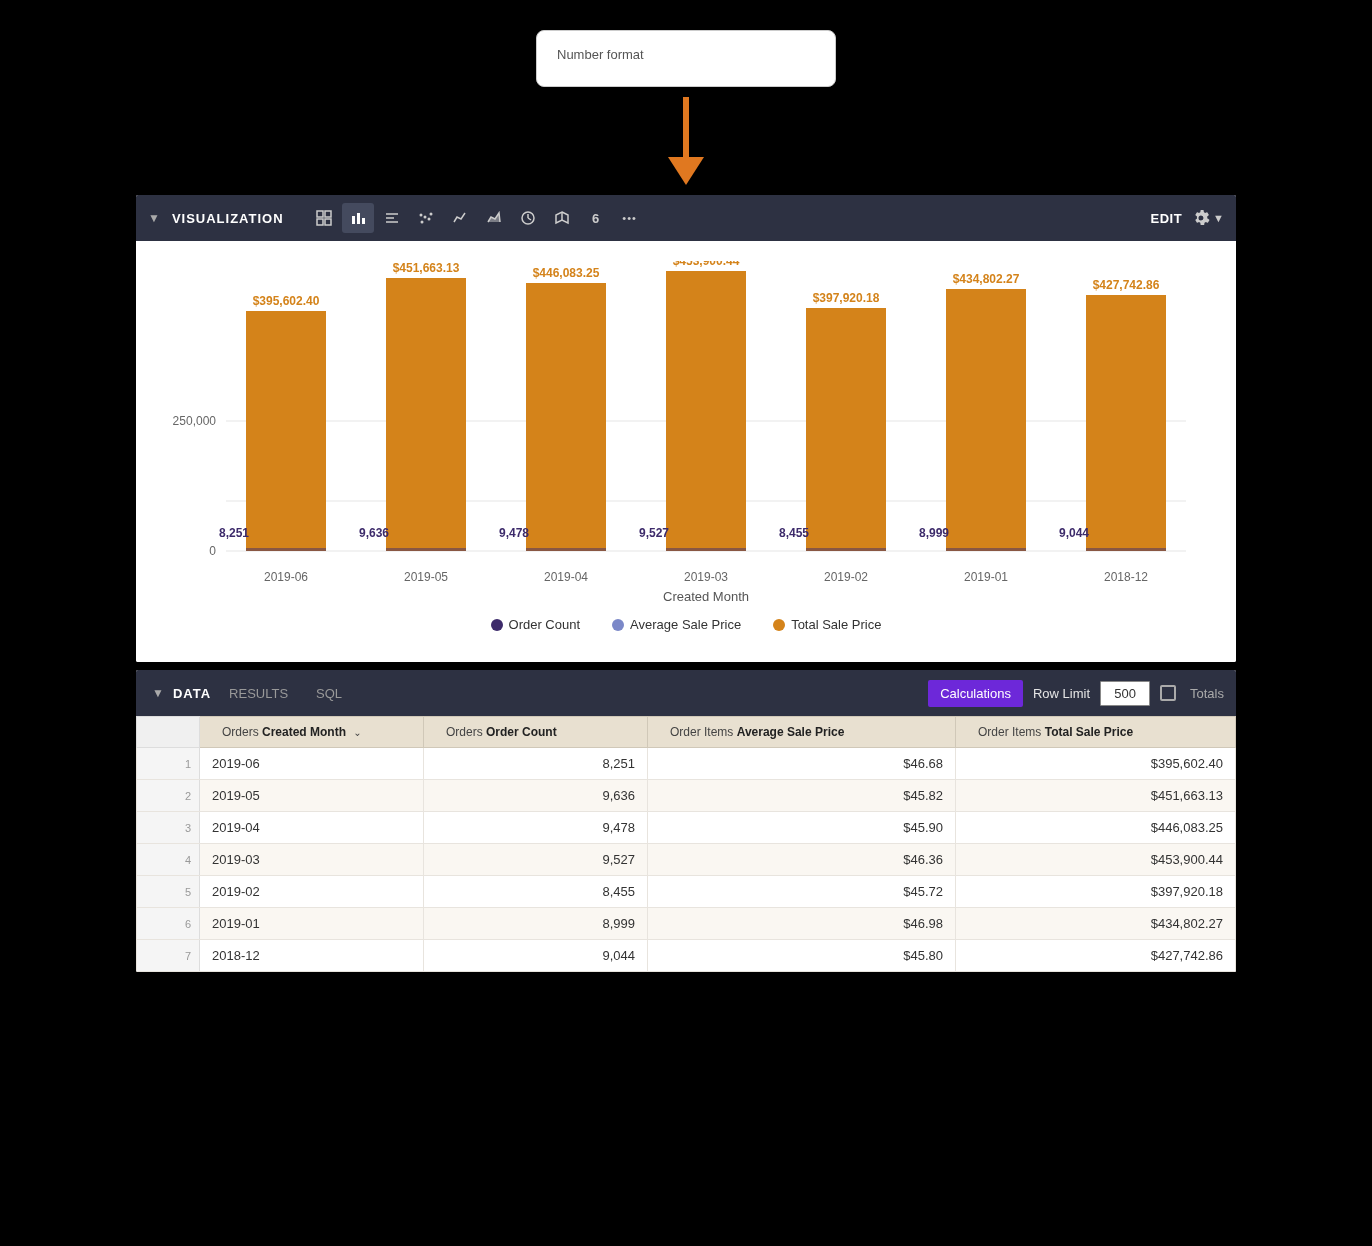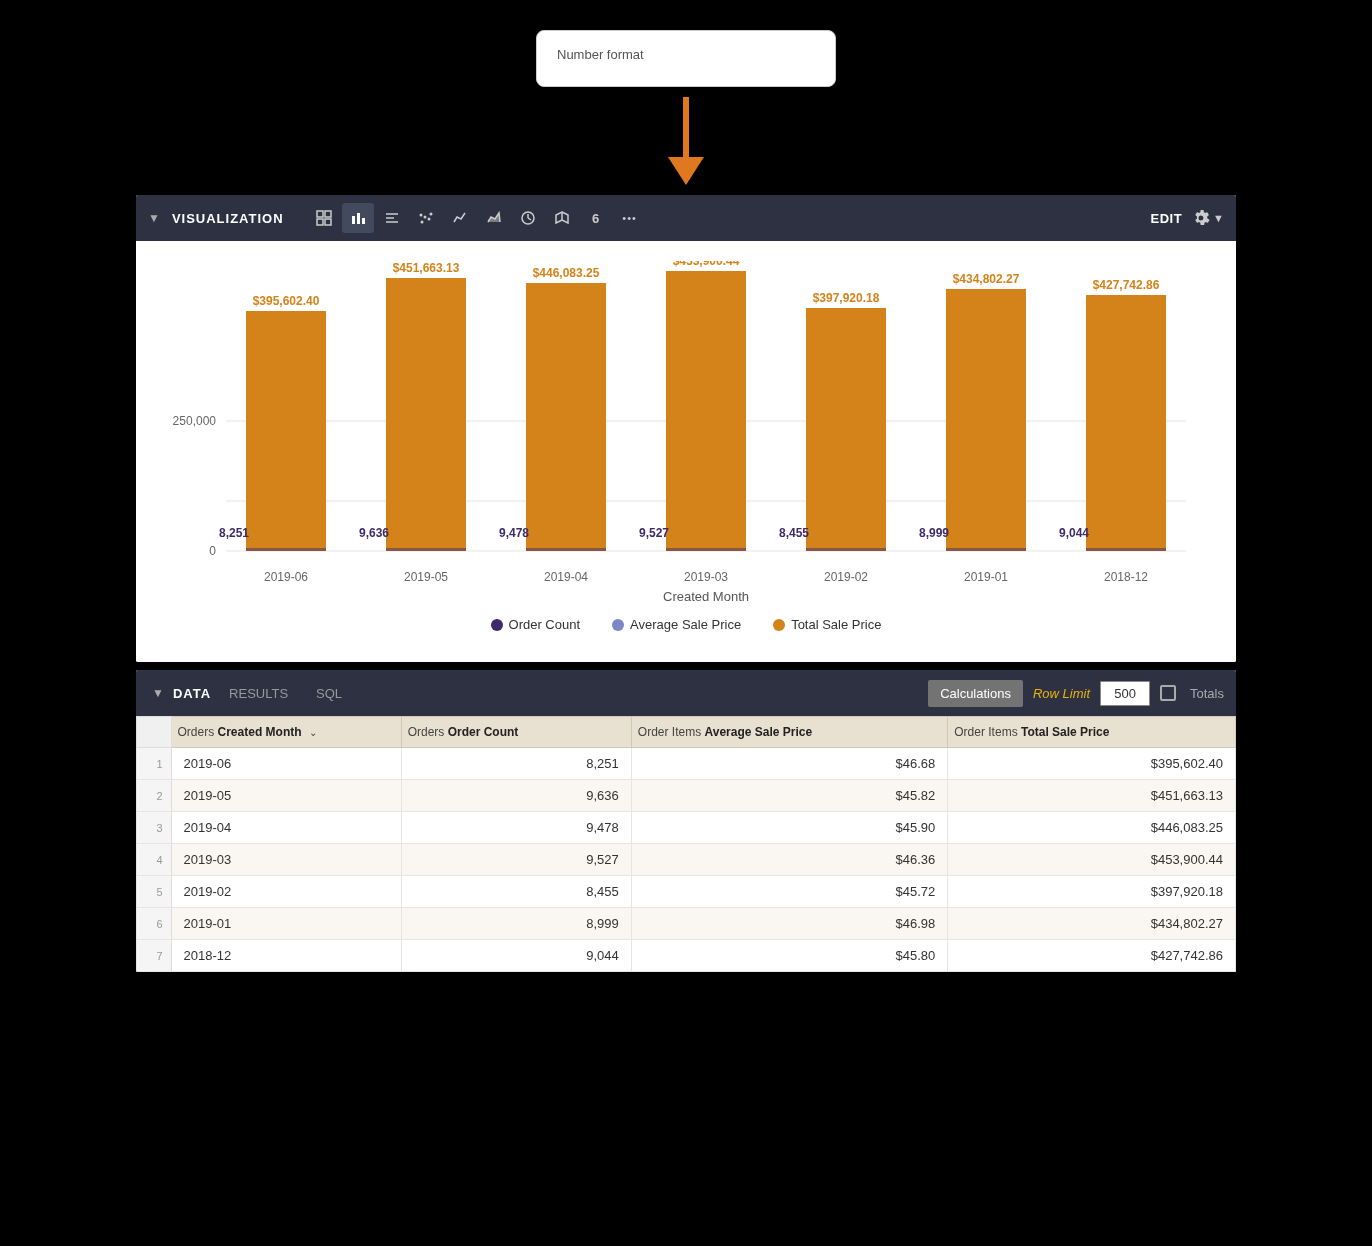--- a/index.html
+++ b/index.html
@@ -213,32 +213,31 @@
       display: flex;
       align-items: center;
     }
     .data-header-right {
       margin-left: auto;
       display: flex;
       align-items: center;
       gap: 10px;
     }
     .calculations-btn {
-      background: #737373;
+      background: #6d28d9;
       color: #fff;
       border: none;
       padding: 6px 12px;
       font-size: 13px;
       border-radius: 2px;
       cursor: pointer;
     }
     .row-limit-label {
       font-size: 13px;
-      color: #eab308;
-      font-style: italic;
+      color: #e5e5e5;
     }
     .row-limit-input {
       background: #fff;
       color: #333;
       border: 1px solid #888;
       width: 50px;
       padding: 4px 6px;
       font-size: 13px;
       text-align: center;
       border-radius: 1px;
@@ -259,21 +258,21 @@
     }
 
     
     .data-table {
       width: 100%;
       border-collapse: collapse;
       font-size: 13px;
     }
     .data-table th {
       background: #e8e0d0;
-      padding: 8px 6px;
+      padding: 8px 22px;
       text-align: left;
       border: 1px solid #d0c8b8;
       font-weight: normal;
       color: #444;
       font-size: 12px;
     }
     .data-table th strong {
       font-weight: 700;
       color: #222;
     }

